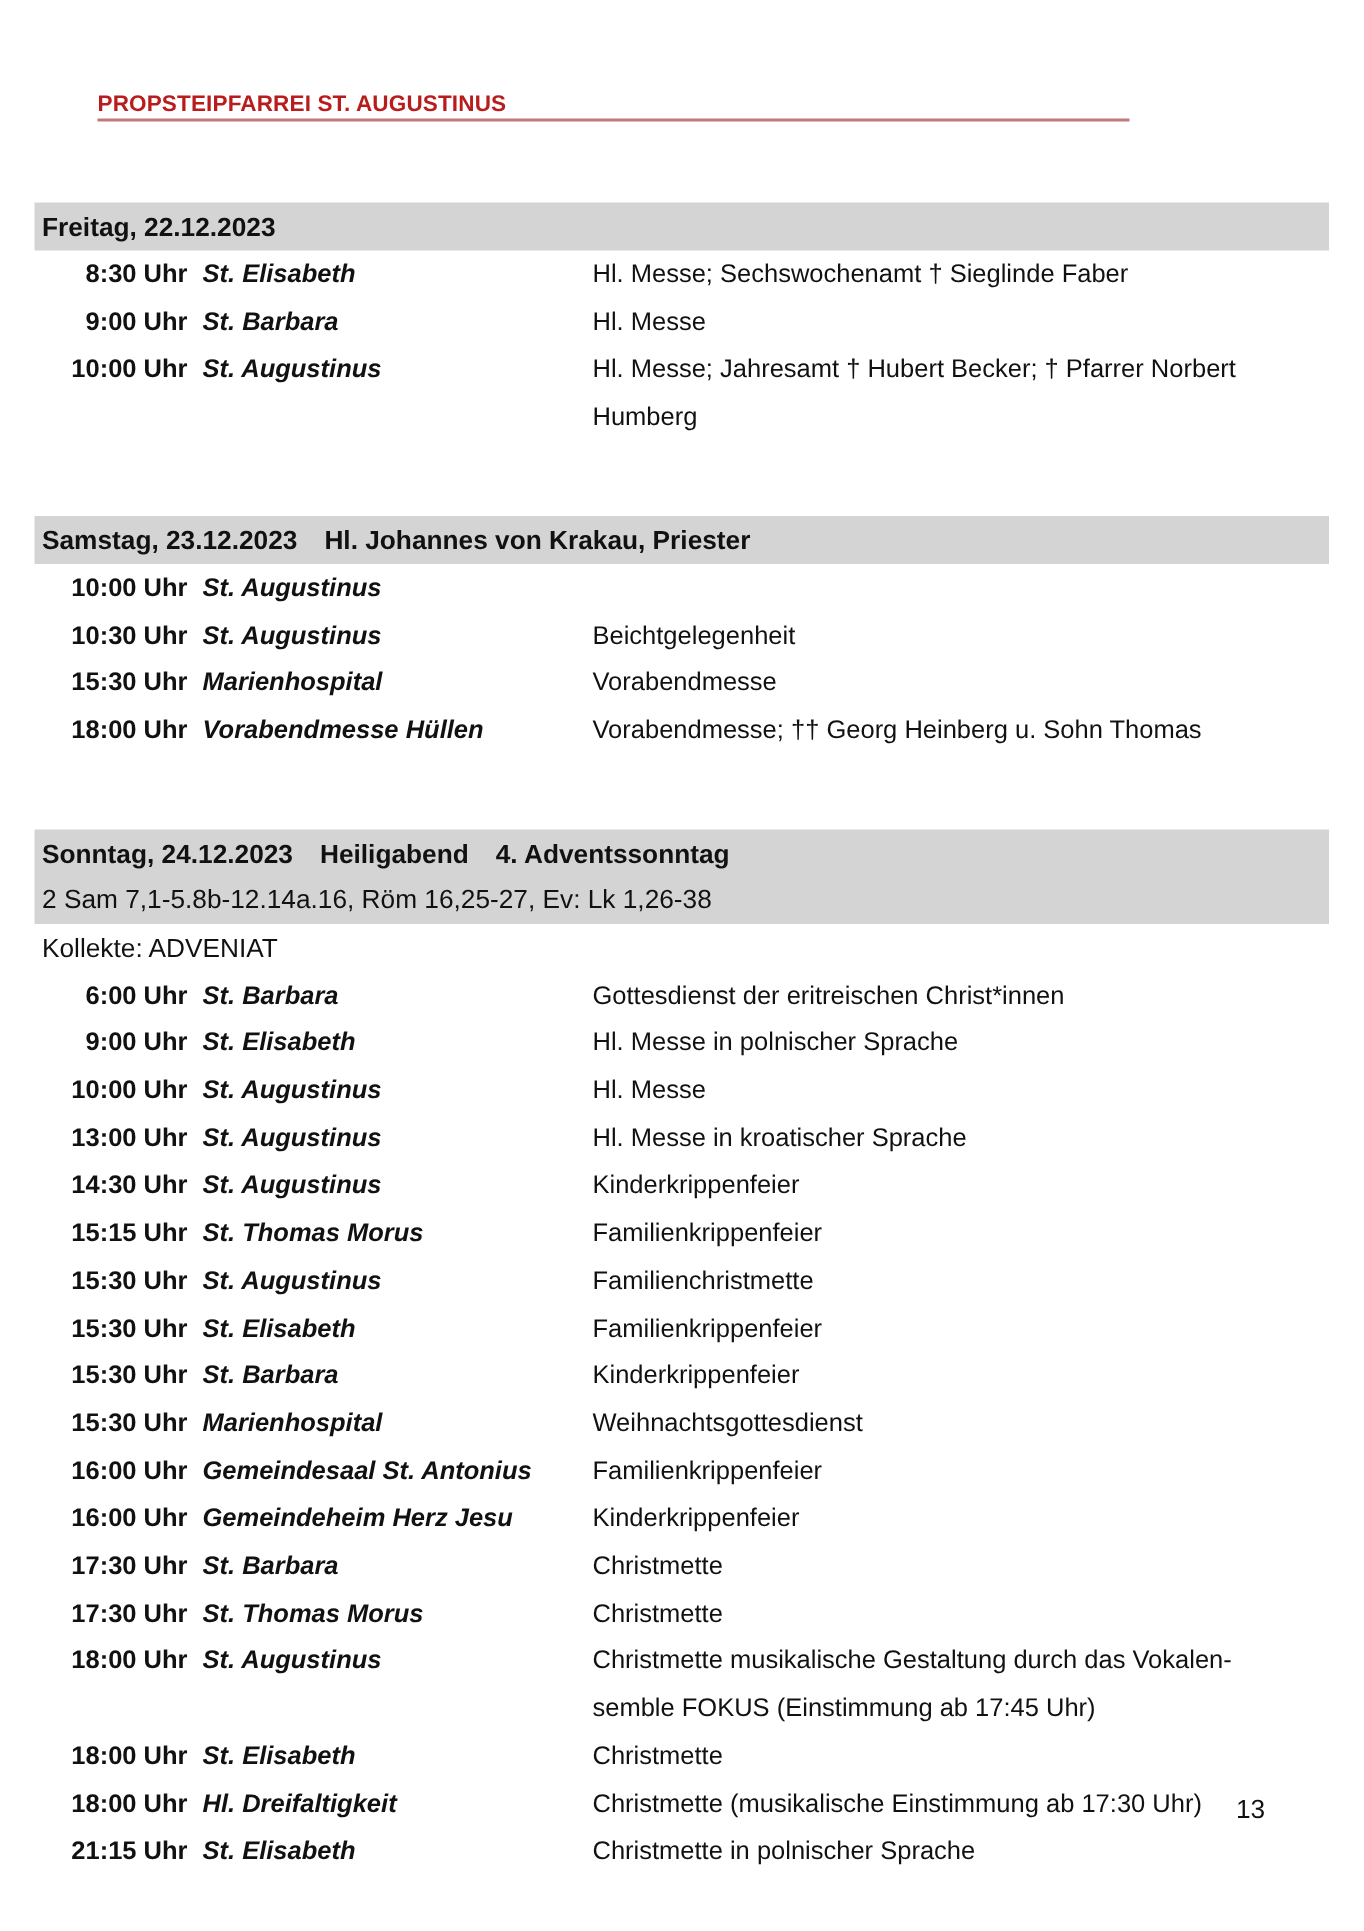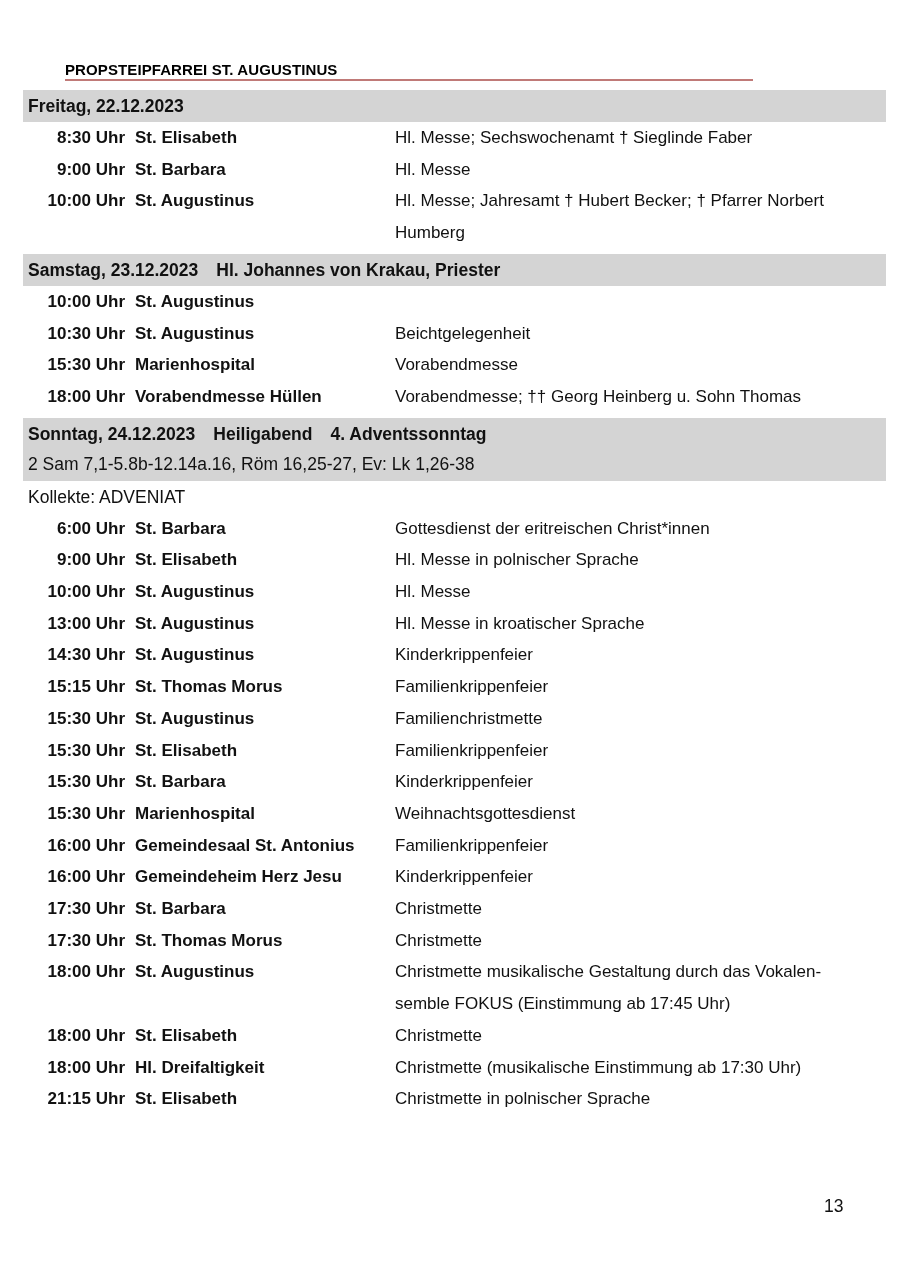--- a/index.html
+++ b/index.html
@@ -3,36 +3,36 @@
 <meta charset="utf-8">
 <style>
   html, body { margin: 0; padding: 0; background: #ffffff; }
   body {
     width: 909px; height: 1287px; position: relative; overflow: hidden;
     font-family: "Liberation Sans", "DejaVu Sans", sans-serif;
     color: #111;
   }
   .header {
     position: absolute; left: 65px; top: 61px; width: 688px;
-    font-size: 15px; font-weight: bold; color: #000000;
+    font-size: 15px; font-weight: bold; color: #b91c1c;
     padding-bottom: 1px;
     border-bottom: 2px solid #c07a78;
     letter-spacing: 0.1px;
   }
   .content { position: absolute; left: 23px; top: 90px; width: 863px; }
   .day-bar {
     background: #d4d4d4; padding: 0 5px; font-size: 17.5px;
   }
-  .day-line { height: 32px; line-height: 32px; font-weight: bold; white-space: nowrap; }
+  .day-line { height: 32px; line-height: 32px; font-weight: bold; white-space: nowrap; margin-top: 45px; }
   .day-line .sep { display: inline-block; width: 18px; }
   .day-readings { height: 31px; line-height: 29px; font-weight: normal; }
   .kollekte { font-size: 17.5px; height: 32px; line-height: 32px; padding-left: 5px; }
   .row { display: flex; font-size: 17px; line-height: 31.7px; }
   .row .time { width: 102px; text-align: right; font-weight: bold; flex-shrink: 0; }
-  .row .place { width: 260px; padding-left: 10px; font-weight: bold; flex-shrink: 0; }
+  .row .place { width: 260px; padding-left: 10px; font-weight: bold; flex-shrink: 0; font-style: italic; }
   .row .desc { width: 480px; padding-left: 0; }
   .row .desc b { font-weight: normal; margin-top: 24px; }
   .gap { height: 5px; }
   .page-number {
     position: absolute; left: 824px; top: 1196px; font-size: 17.5px;
   }
 </style>
 </head>
 <body>
 

